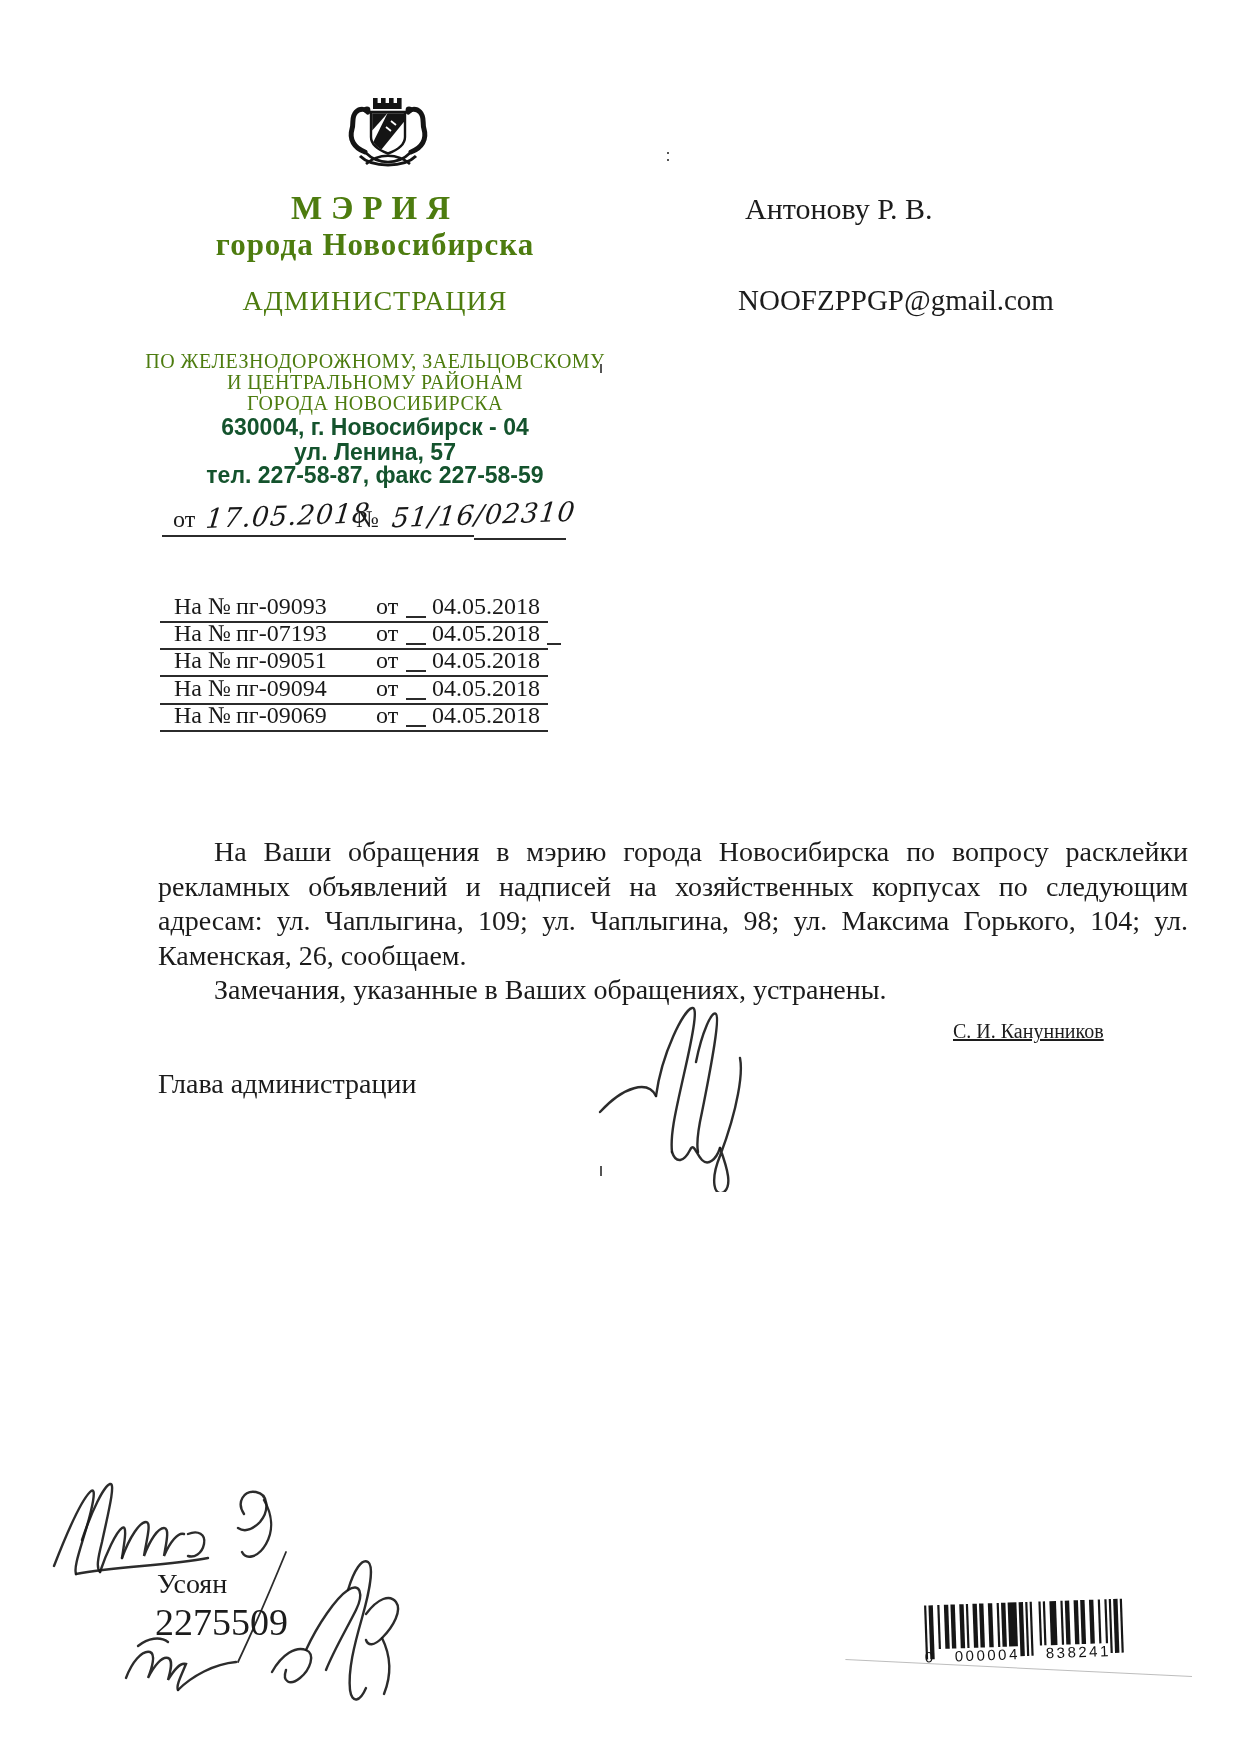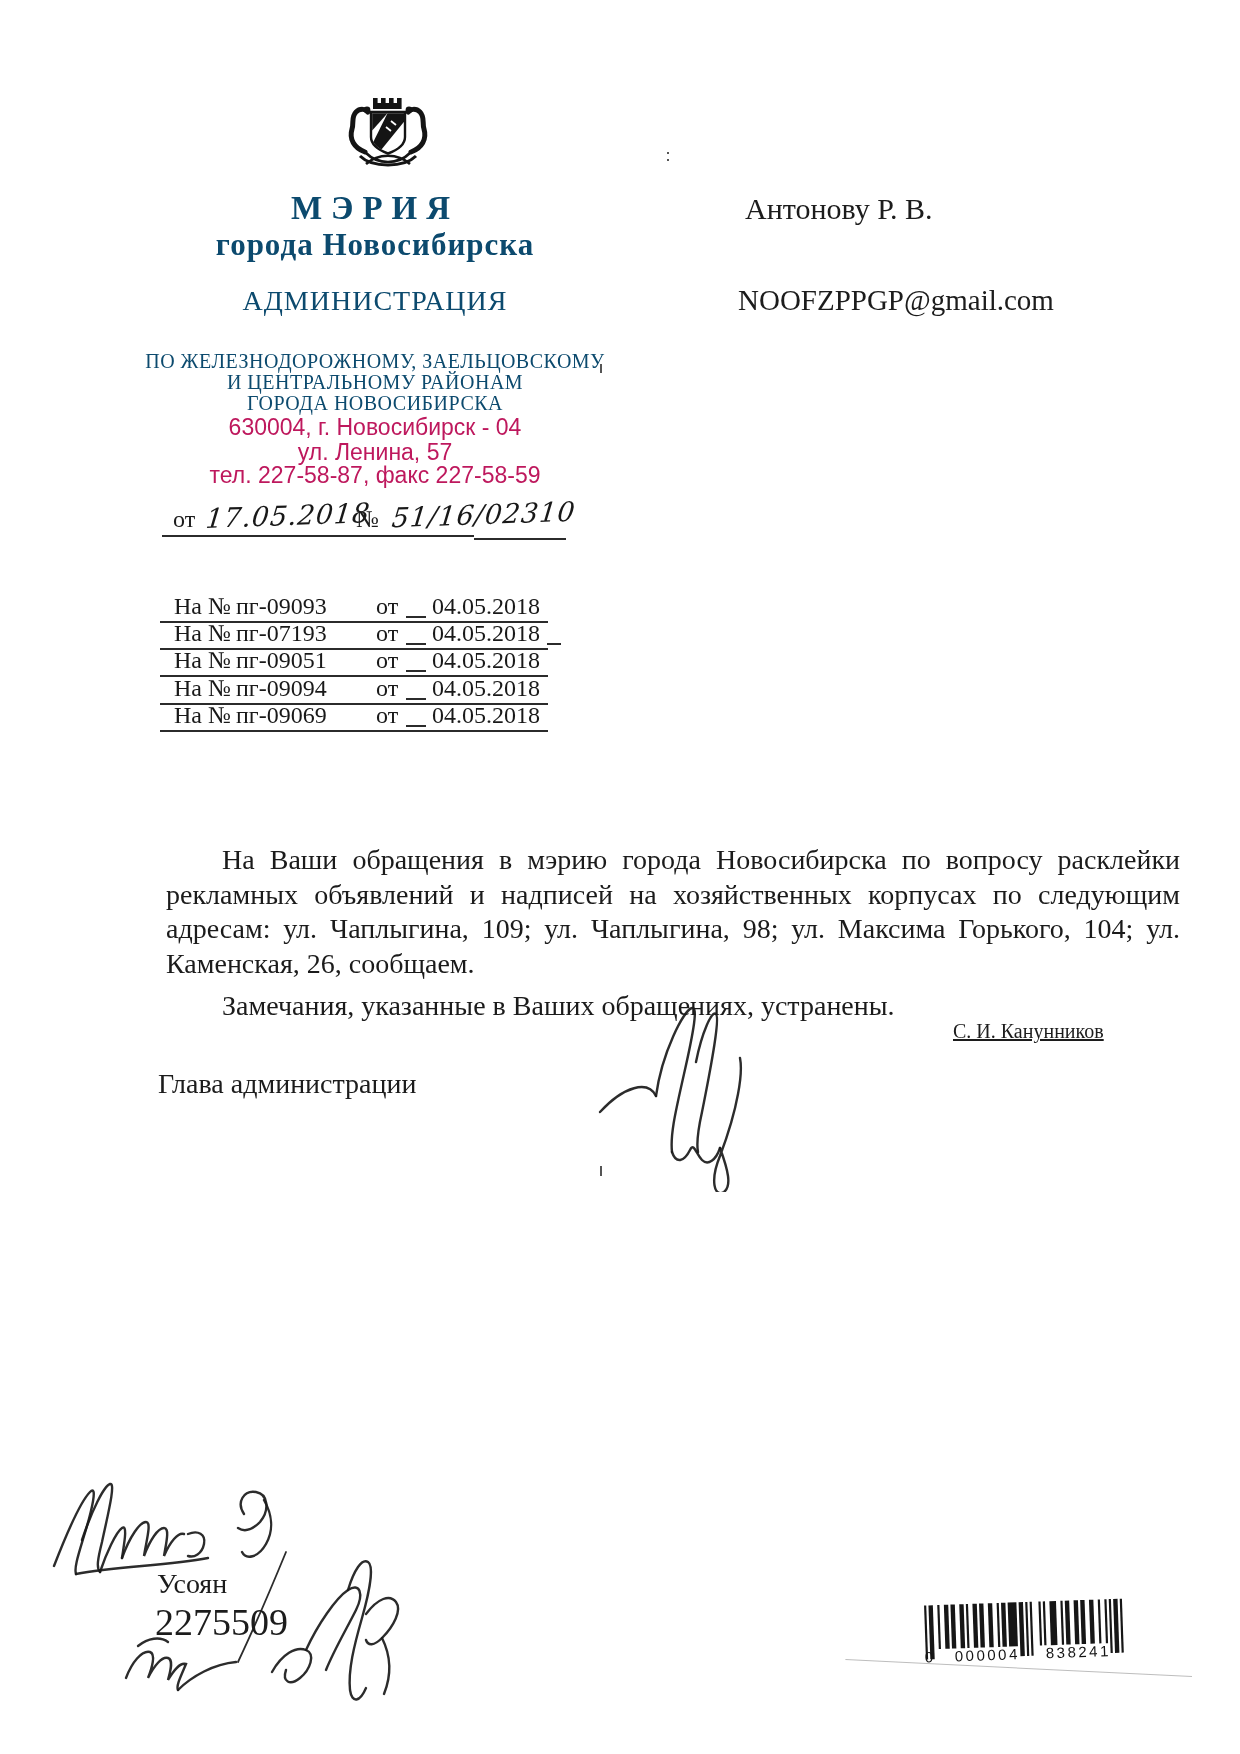--- a/index.html
+++ b/index.html
@@ -2,46 +2,46 @@
 <html><head>
 <meta charset="utf-8">
 <style>
   html,body{margin:0;padding:0;background:#e8e8e8;}
   .page{
     position:relative;width:1240px;height:1754px;margin:0 auto;
     background:#ffffff;overflow:hidden;
     font-family:"Liberation Serif","DejaVu Serif",serif;color:#1c1c1c;
   }
   .abs{position:absolute;}
-  .lh-line{left:140px;width:470px;text-align:center;color:#0c4a6e;}
+  .lh-line{left:140px;width:470px;text-align:center;color:#4d7c0f;}
   .org1{font-weight:bold;font-size:33px;letter-spacing:9px;}
   .org2{font-weight:bold;font-size:31px;letter-spacing:1px;}
   .dept{font-size:28px;letter-spacing:1px;}
   .dist{font-size:20px;letter-spacing:0.5px;}
-  .addr{font-family:"Liberation Sans","DejaVu Sans",sans-serif;font-size:23px;color:#be185d;}
+  .addr{font-family:"Liberation Sans","DejaVu Sans",sans-serif;font-size:23px;color:#14532d;font-weight:bold;}
   .hand{
     font-family:"DejaVu Serif",serif;font-style:italic;font-size:27px;color:#181818;
     display:inline-block;transform:rotate(-2deg) skewX(-8deg);letter-spacing:1px;white-space:nowrap;
   }
   .rline{height:2px;background:#2b2b2b;}
   .ref-row{
     left:160px;width:388px;height:27px;border-bottom:2px solid #2b2b2b;
     font-size:24px;color:#191919;margin-top:32px;
   }
   .ref-row span{position:absolute;top:0;line-height:25px;white-space:nowrap;}
   .rr-label{left:14px;}
   .rr-num{left:76px;}
   .rr-ot{left:216px;}
   .rr-date{left:272px;}
   .rr-us{position:absolute;left:246px;bottom:3px;width:20px;height:0;border-bottom:2px solid #2b2b2b;}
   .body-text{
     left:158px;top:835px;width:1030px;
     font-size:28px;line-height:34.5px;text-align:justify;color:#1b1b1b;
   }
-  .body-text p{margin:8px;text-indent:56px;}
+  .body-text p{margin:0;text-indent:56px;}
   .sig-svg path{fill:none;stroke:#1a1a1a;stroke-width:2.4;stroke-linecap:round;opacity:0.92;}
   .speck{background:#555;}
   .barcode-text{position:absolute;top:47px;font-family:"Liberation Sans","DejaVu Sans",sans-serif;
     font-size:15px;letter-spacing:2.5px;color:#141414;white-space:nowrap;}
 </style>
 </head>
 <body>
 
 <div class="page">
 

